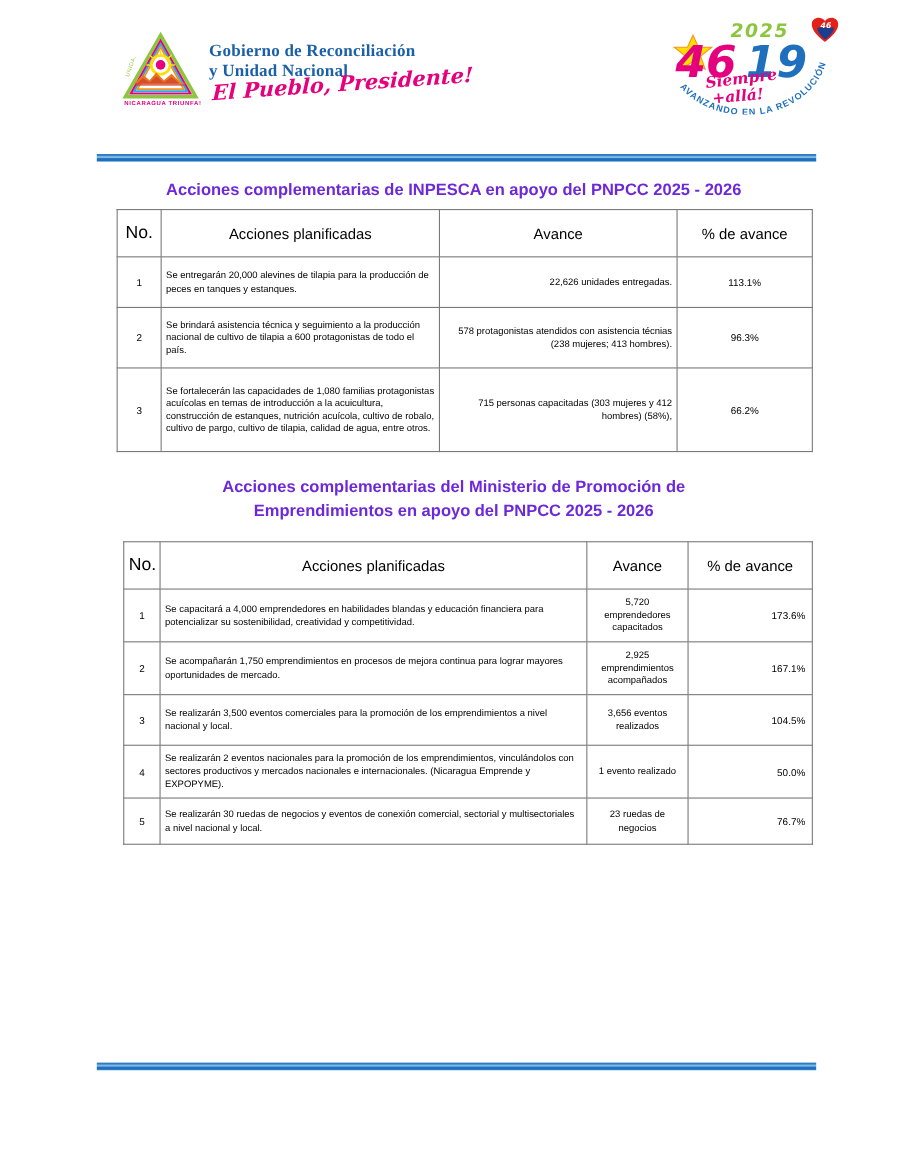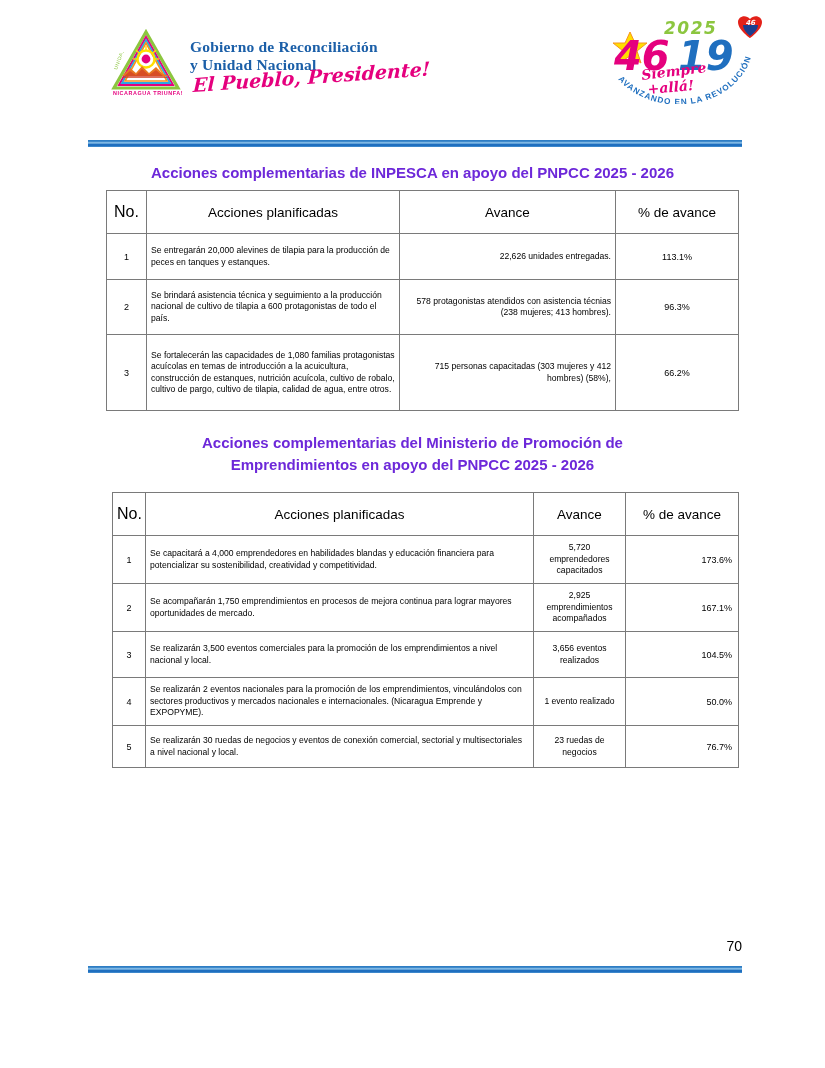--- a/index.html
+++ b/index.html
@@ -339,18 +339,17 @@
       </tr>
       <tr style="height:42px">
         <td class="cell-no">5</td>
         <td class="cell-action">Se realizarán 30 ruedas de negocios y eventos de conexión comercial, sectorial y multisectoriales a nivel nacional y local.</td>
         <td class="cell-avance center">23 ruedas de negocios</td>
         <td class="cell-pct right">76.7%</td>
       </tr>
     </tbody>
   </table>
 
-  <div class="page-number">70</div>
 
   <div class="rule-bottom"></div>
 
 
 </div>
 
 </body></html>

